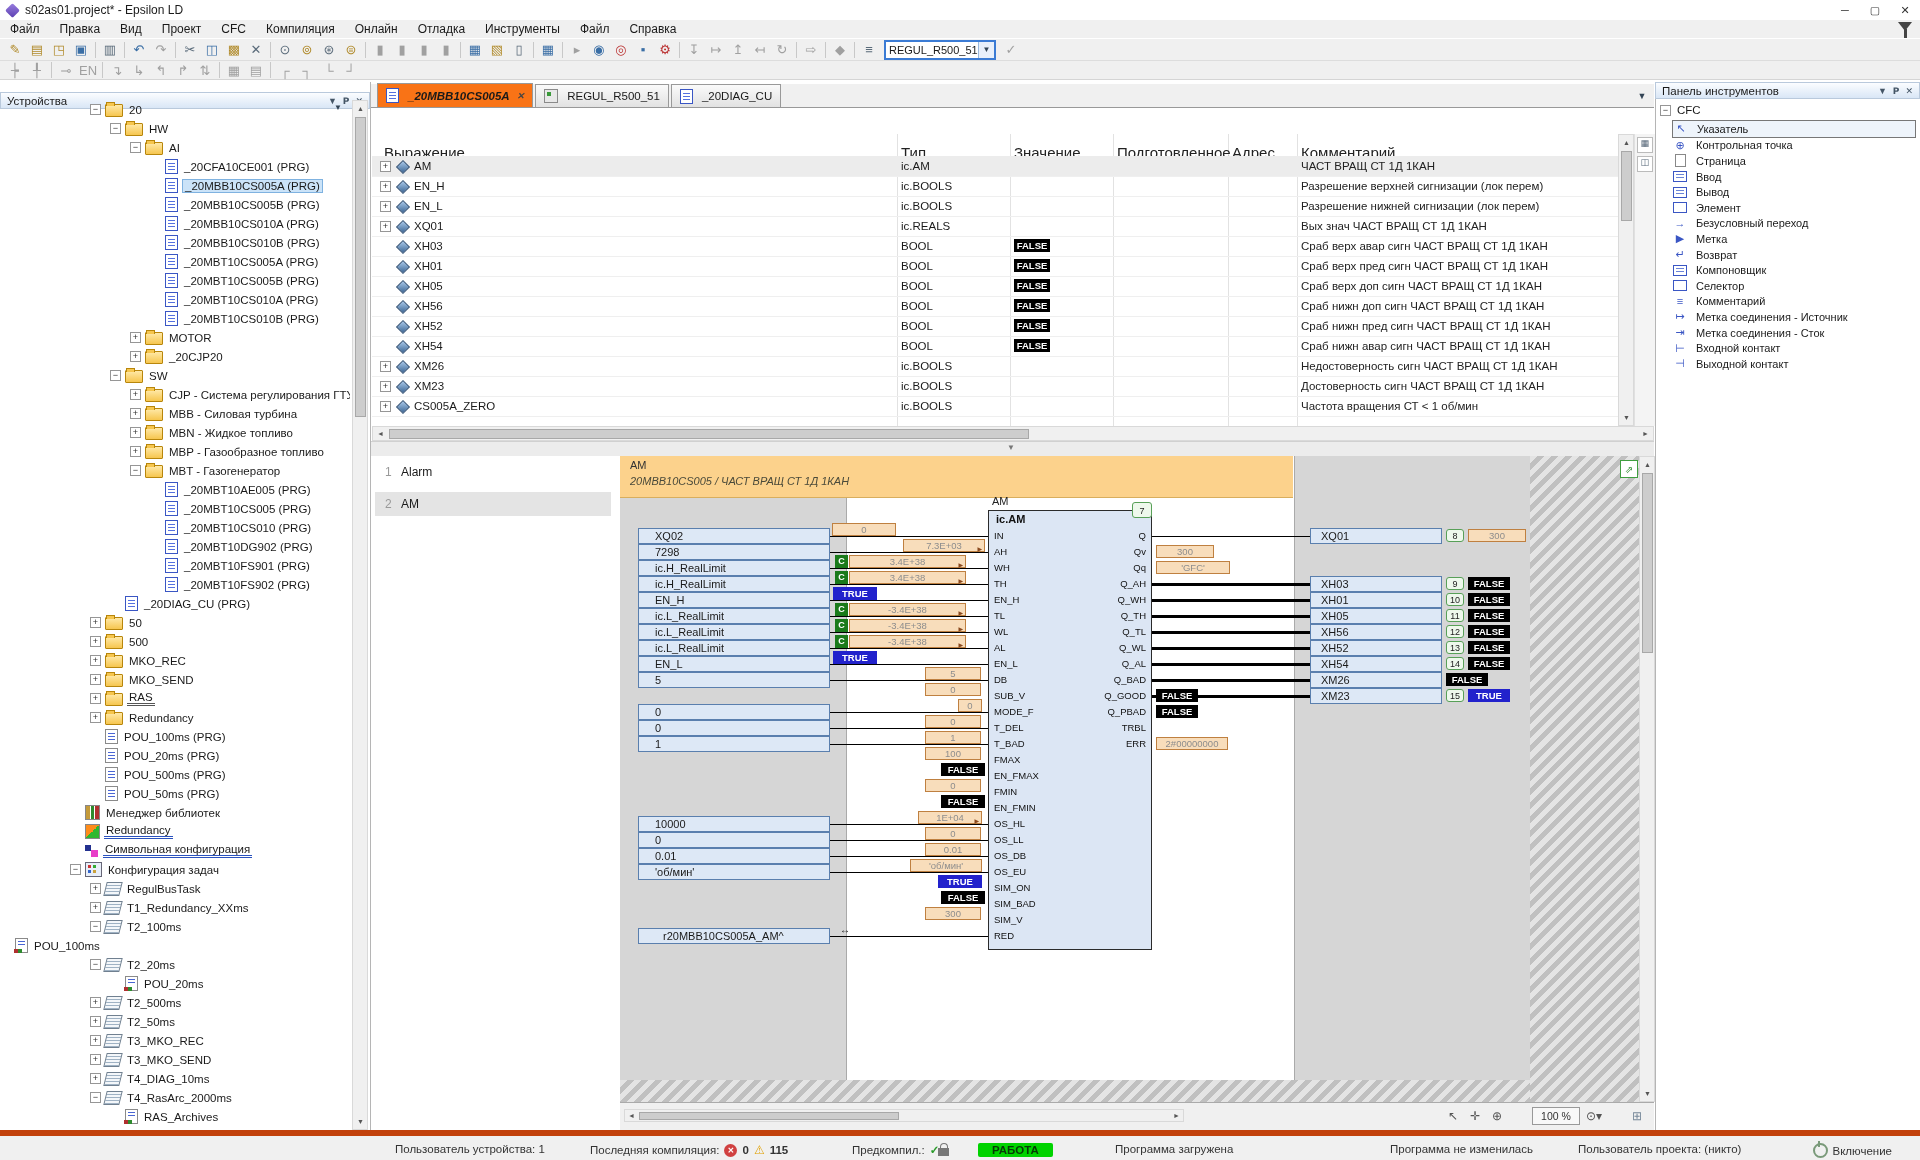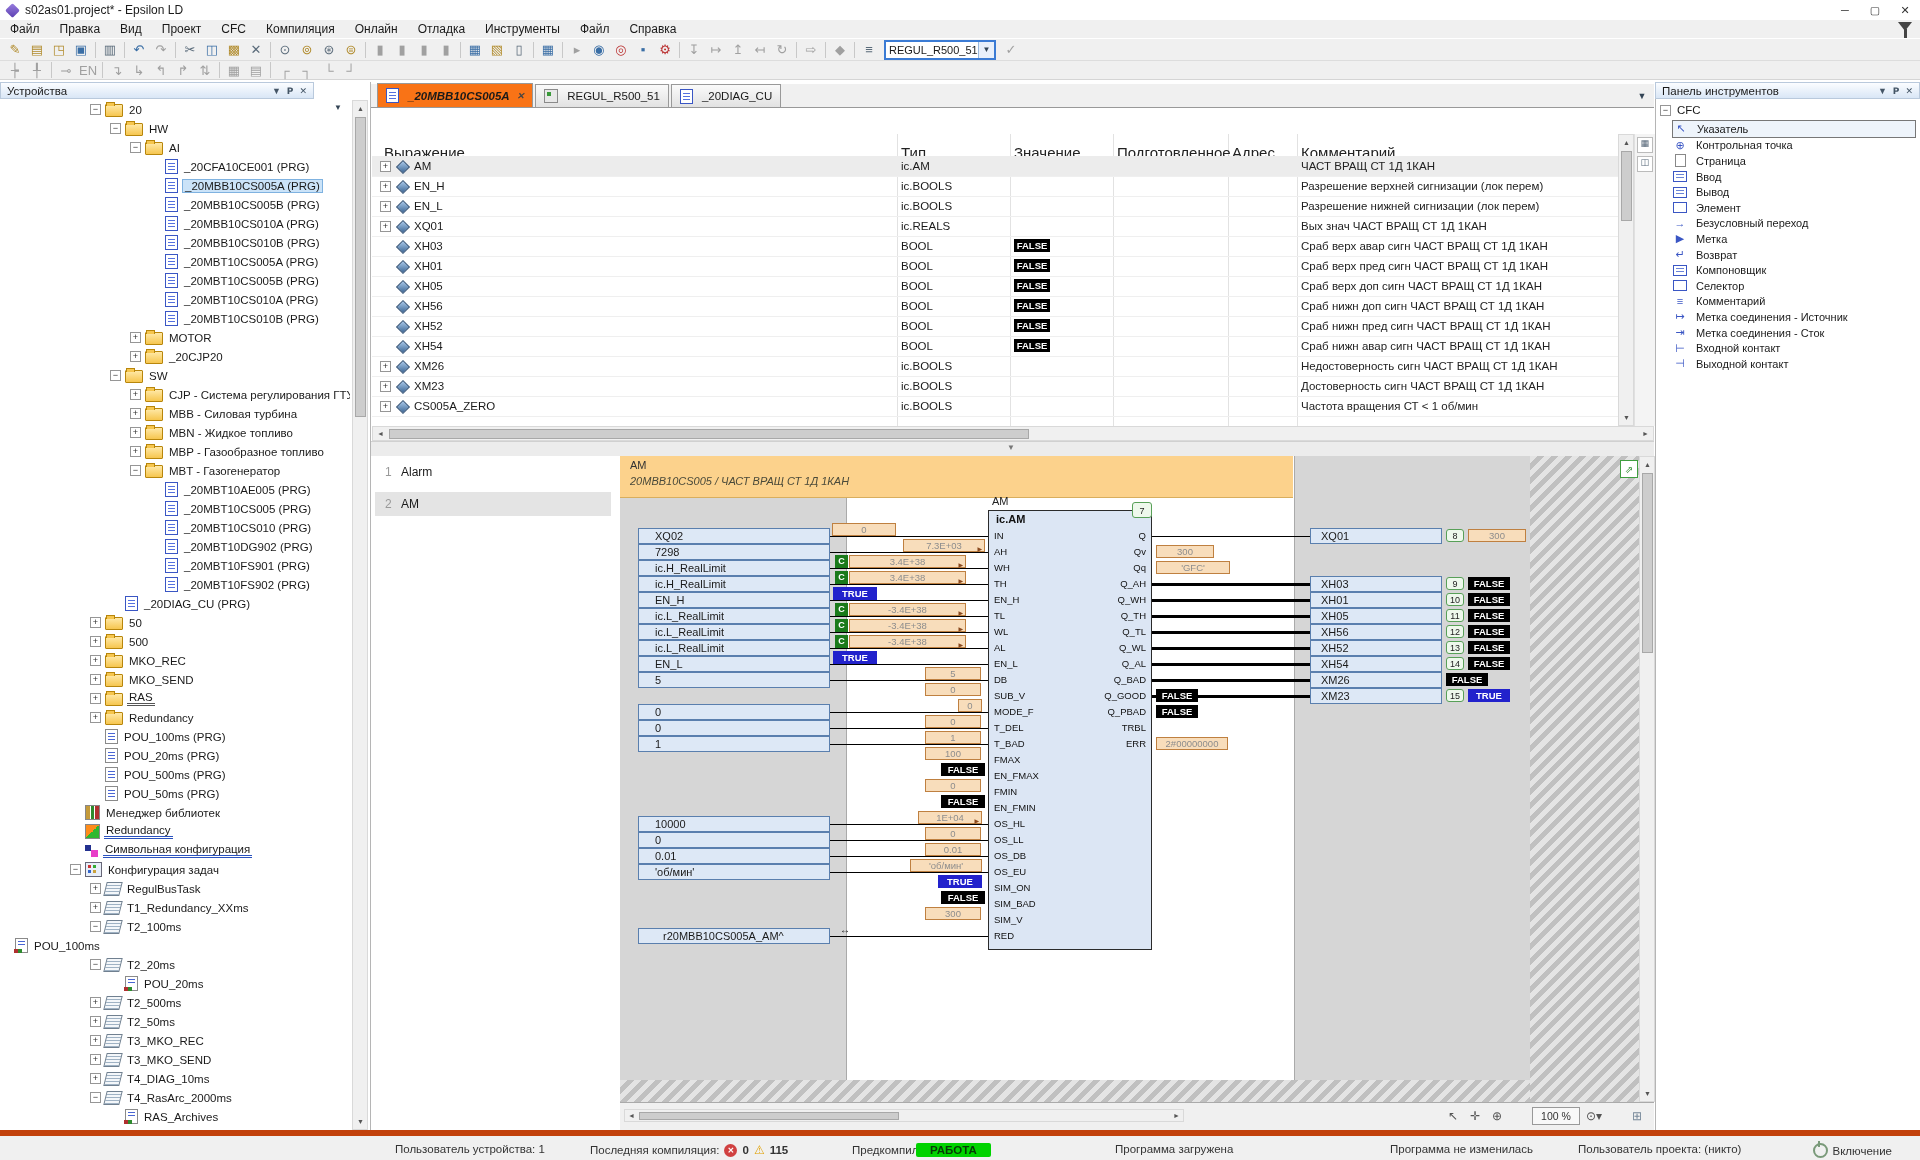--- a/index.html
+++ b/index.html
@@ -21,21 +21,21 @@
   .tbico.c1{color:#3a6ea5;} .tbico.c2{color:#b08a2a;} .tbico.gray{color:#a0a0a0;} .tbico.red{color:#b33;}
   .tbsep{width:1px;height:16px;background:#c8c8c8;margin:0 3px;}
   #appcombo{display:inline-flex;align-items:center;border:2px solid #3b7bd4;background:#fff;height:16px;margin:0 4px;}
   #appcombo .cbt{width:86px;overflow:hidden;white-space:nowrap;font-size:11px;padding:0 3px;}
   #appcombo .cbb{width:15px;height:16px;background:#e8f0fb;border-left:1px solid #9ab8dd;display:flex;align-items:center;justify-content:center;font-size:8px;color:#345;}
   
   .phead{background:linear-gradient(#fbfdff,#d9e6f6);border:1px solid #b9c9dc;font-size:11.5px;display:flex;align-items:center;padding:0 6px;box-sizing:border-box;}
   .phbtn{margin-left:6px;font-size:9px;color:#456;}
   
   #devices-bg{left:0;top:82px;width:370px;height:1048px;background:#fff;border-right:1px solid #b5b5b5;}
-  #devices-head{left:0;top:82px;width:314px;height:17px;}
+  #devices-head{left:0;top:92px;width:370px;height:17px;}
   #tree{left:0;top:100px;width:350px;height:1028px;overflow:hidden;}
   .trow{display:flex;align-items:center;height:19px;font-size:11.5px;white-space:nowrap;}
   .texp{width:9px;height:9px;border:1px solid #969696;background:#fff;font-size:9px;line-height:8px;text-align:center;color:#333;margin-right:4px;flex:none;}
   .texp.hid{visibility:hidden;}
   .tico{flex:none;margin-right:4px;position:relative;}
   .tlabel{padding:0 2px;}
   .tlabel.sel{background:#cbe3f8;border:1px solid #7fb2e0;padding:0 2px;}
   .ul-blue{border-bottom:3px double #2a52be;} .ul-dark{border-bottom:3px double #555;}
   .i-folder{width:16px;height:11px;background:linear-gradient(#ffe9a8,#f6c64f);border:1px solid #b8860b;border-radius:1px;margin-top:2px;}
   .i-folder:before{content:"";position:absolute;left:0;top:-3px;width:7px;height:3px;background:#f6c64f;border:1px solid #b8860b;border-bottom:none;}
@@ -967,21 +967,21 @@
       <span class="warnico">⚠</span>
       <span style="font-weight:bold;">115</span>
     </span>
     <span class="stitem" style="left:852px;">
       <span>Предкомпил.:</span>
       <span class="okico">✓</span>
     </span>
     <span class="stitem" style="left:938px;">
         <span class="lockico"></span>
       </span>
-    <span class="stitem" style="left:916px;border-radius:7px;">
+    <span class="stitem" style="left:978px;border-radius:7px;">
         <span id="runbadge">РАБОТА</span>
       </span>
     <span class="stitem" style="left:1115px;">
         <span>Программа загружена</span>
       </span>
     <span class="stitem" style="left:1390px;">
         <span>Программа не изменилась</span>
       </span>
     <span class="stitem" style="left:1578px;">
         <span>Пользователь проекта: (никто)</span>

